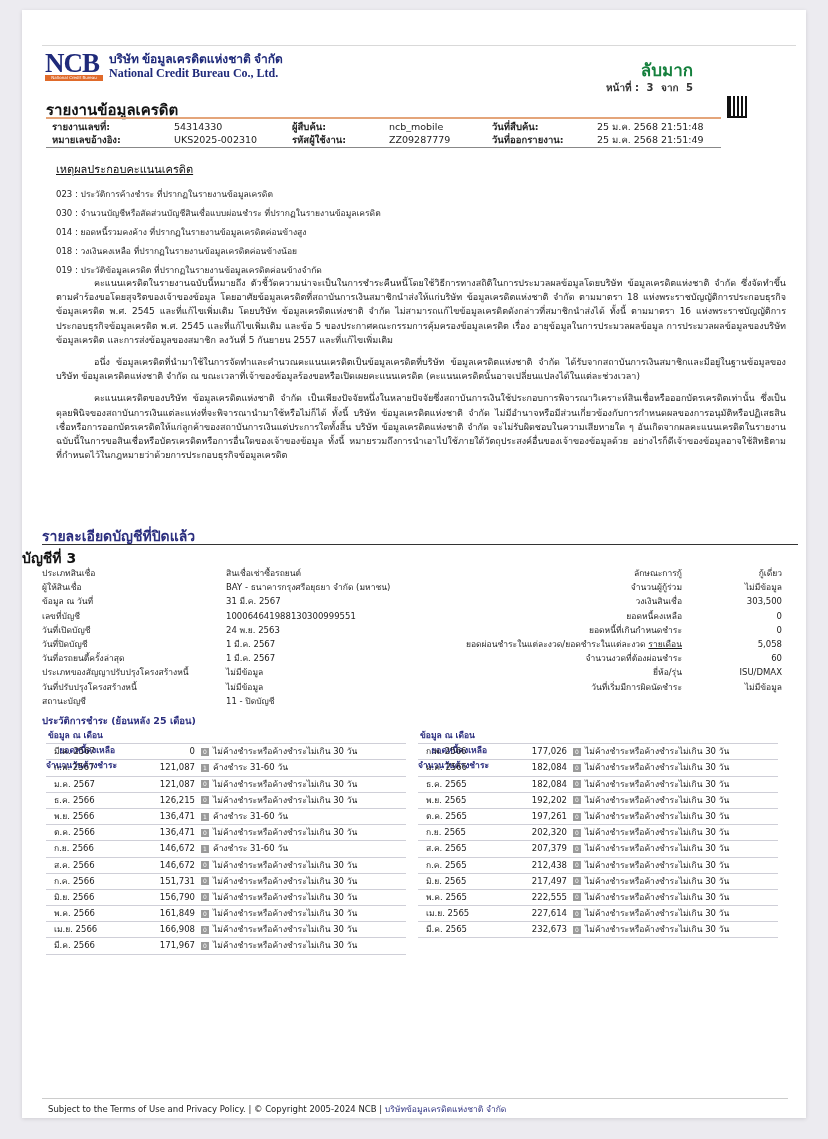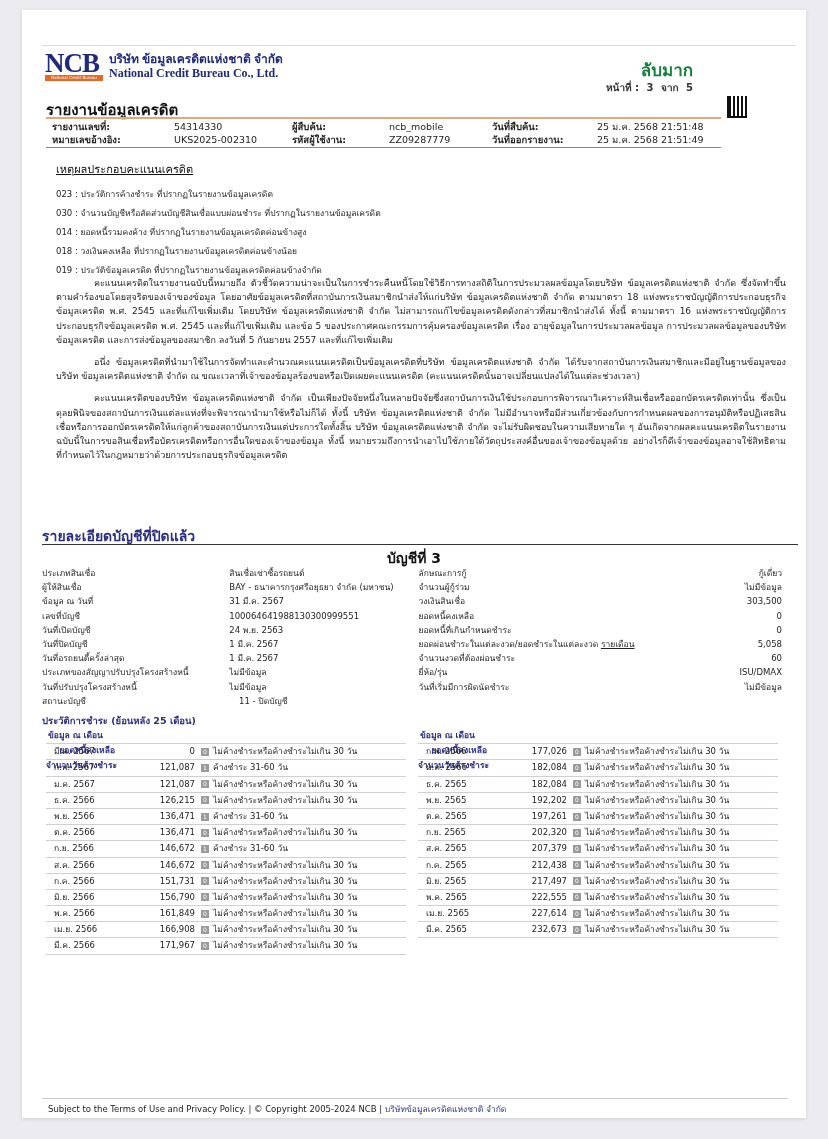--- a/index.html
+++ b/index.html
@@ -45,25 +45,25 @@
   .sec-head { font-weight: normal; text-decoration: underline; color: #111; margin-bottom: 7px; font-size: 11px; }
   .reason { height: 19px; line-height: 19px; }
   .prob { position: absolute; left: 400px; top: 150px; width: 365px; font-size: 8.5px; }
   .prob .txt { line-height: 14px; }
 
   .paras { position: absolute; left: 34px; top: 266px; width: 730px; font-size: 9px; line-height: 14.2px; text-align: justify; }
   .paras p { margin: 0 0 8px 0; text-indent: 38px; }
 
   .closed-title { position: absolute; left: 20px; top: 515px; font-size: 14px; font-weight: bold; color: #2b2e7e; }
   .closed-rule { position: absolute; left: 20px; top: 534px; width: 756px; height: 1px; background: #333; }
-  .acct-title { position: absolute; left: 0; width: 784px; top: 537px; text-align: center; font-size: 14px; font-weight: bold; color: #111; }
+  .acct-title { position: absolute; left: 0; width: 784px; top: 537px; font-size: 14px; font-weight: bold; color: #111; }
 
   .details { position: absolute; left: 20px; top: 556px; width: 740px; font-size: 8.5px; }
-  .drow { display: flex; height: 14.2px; line-height: 14.2px; gap: 13px; }
-  .drow .k1 { width: 184px; } .drow .v1 { width: 186px; } .drow .k2 { width: 270px; } .drow .v2 { width: 100px; text-align: right; }
+  .drow { display: flex; height: 14.2px; line-height: 14.2px; }
+  .drow .k1 { width: 184px; } .drow .v1 { width: 186px; } .drow .k2 { width: 270px; text-align: right; } .drow .v2 { width: 100px; text-align: right; }
   .u { text-decoration: underline; }
 
   .hist-title { position: absolute; left: 20px; top: 703px; font-size: 9.5px; font-weight: bold; color: #2b2e7e; }
   .hist { position: absolute; top: 718px; width: 360px; font-size: 8.5px; }
   .hist.left { left: 24px; } .hist.right { left: 396px; }
   .hrow { display: flex; height: 15.2px; line-height: 15.2px; border-bottom: 1px solid #cfcfd8; }
   .hhead { color: #2b2e7e; font-weight: bold; border-bottom: 1px solid #cfcfd8; flex-direction: column; }
   .hrow .m { width: 80px; padding-left: 8px; box-sizing: border-box; }
   .hrow .b { width: 75px; text-align: right; padding-right: 6px; box-sizing: border-box; }
   .hrow .s { flex: 1; display: flex; align-items: center; }

